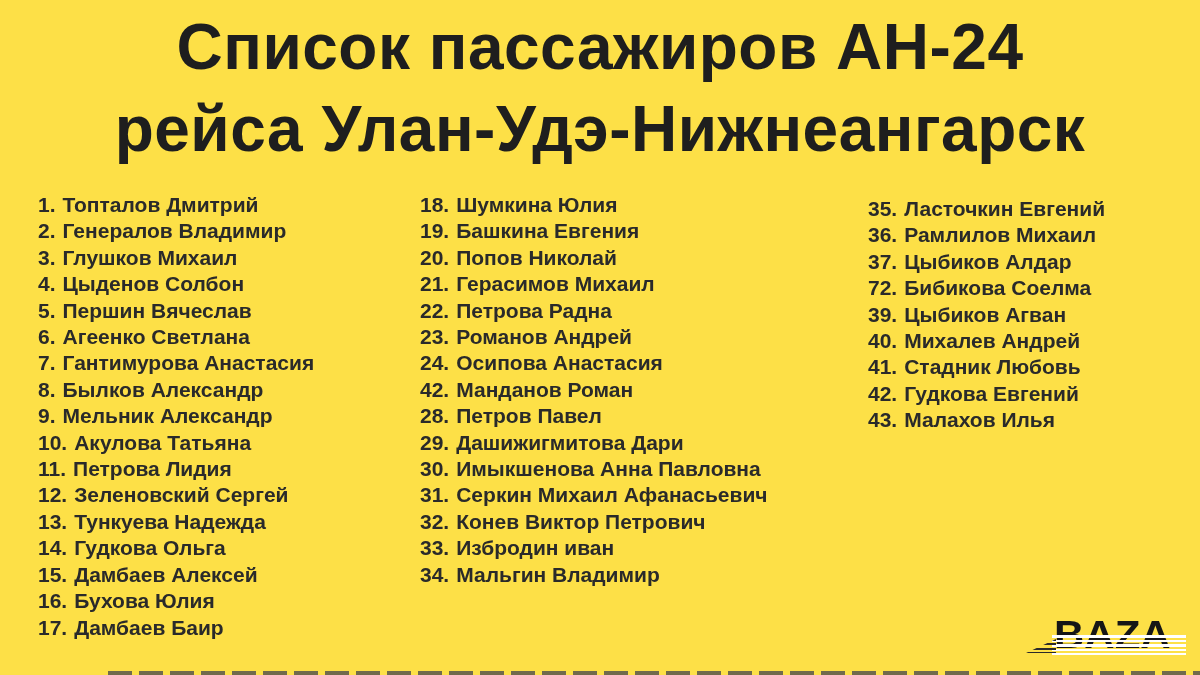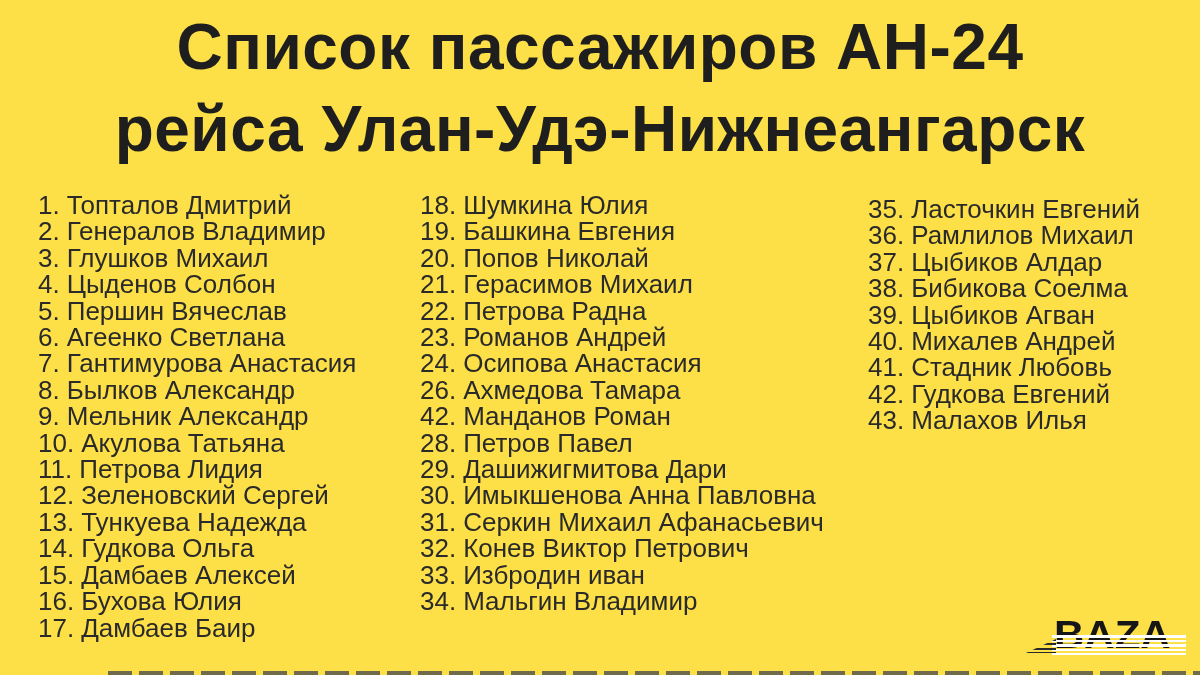--- a/index.html
+++ b/index.html
@@ -22,22 +22,22 @@
     line-height:82px;
     letter-spacing:0.5px;
     color:#1e1e1e;
   }
   .title .t-line{display:block;white-space:nowrap;}
 
   
   .col{
     position:absolute;top:192px;
     color:#2a2a2a;
-    font-weight:400;
-    font-size:26px;
+    font-weight:700;
+    font-size:21px;
     line-height:26.4px;
     white-space:nowrap;
   }
   .col-1{left:38px;}
   .col-2{left:420px;}
   .col-3{left:868px;top:188px;margin-top:8px;}
   .row{display:block;}
   .row .num{display:inline-block;margin-right:7px;}
   .row .nm{display:inline-block;}
 
@@ -163,23 +163,20 @@
       <div class="row">
       <span class="num">22.</span><span class="nm">Петрова Радна</span>
     </div>
       <div class="row">
       <span class="num">23.</span><span class="nm">Романов Андрей</span>
     </div>
       <div class="row">
       <span class="num">24.</span><span class="nm">Осипова Анастасия</span>
     </div>
       <div class="row">
-      <span class="num">26.</span><span class="nm">Ахмедова Тамара</span>
-    </div>
-      <div class="row">
       <span class="num">42.</span><span class="nm">Манданов Роман</span>
     </div>
       <div class="row">
       <span class="num">28.</span><span class="nm">Петров Павел</span>
     </div>
       <div class="row">
       <span class="num">29.</span><span class="nm">Дашижигмитова Дари</span>
     </div>
       <div class="row">
       <span class="num">30.</span><span class="nm">Имыкшенова Анна Павловна</span>
@@ -202,21 +199,21 @@
       <div class="row">
       <span class="num">35.</span><span class="nm">Ласточкин Евгений</span>
     </div>
       <div class="row">
       <span class="num">36.</span><span class="nm">Рамлилов Михаил</span>
     </div>
       <div class="row">
       <span class="num">37.</span><span class="nm">Цыбиков Алдар</span>
     </div>
       <div class="row">
-      <span class="num">38.</span><span class="nm">Бибикова Соелма</span>
+      <span class="num">72.</span><span class="nm">Бибикова Соелма</span>
     </div>
       <div class="row">
       <span class="num">39.</span><span class="nm">Цыбиков Агван</span>
     </div>
       <div class="row">
       <span class="num">40.</span><span class="nm">Михалев Андрей</span>
     </div>
       <div class="row">
       <span class="num">41.</span><span class="nm">Стадник Любовь</span>
     </div>

